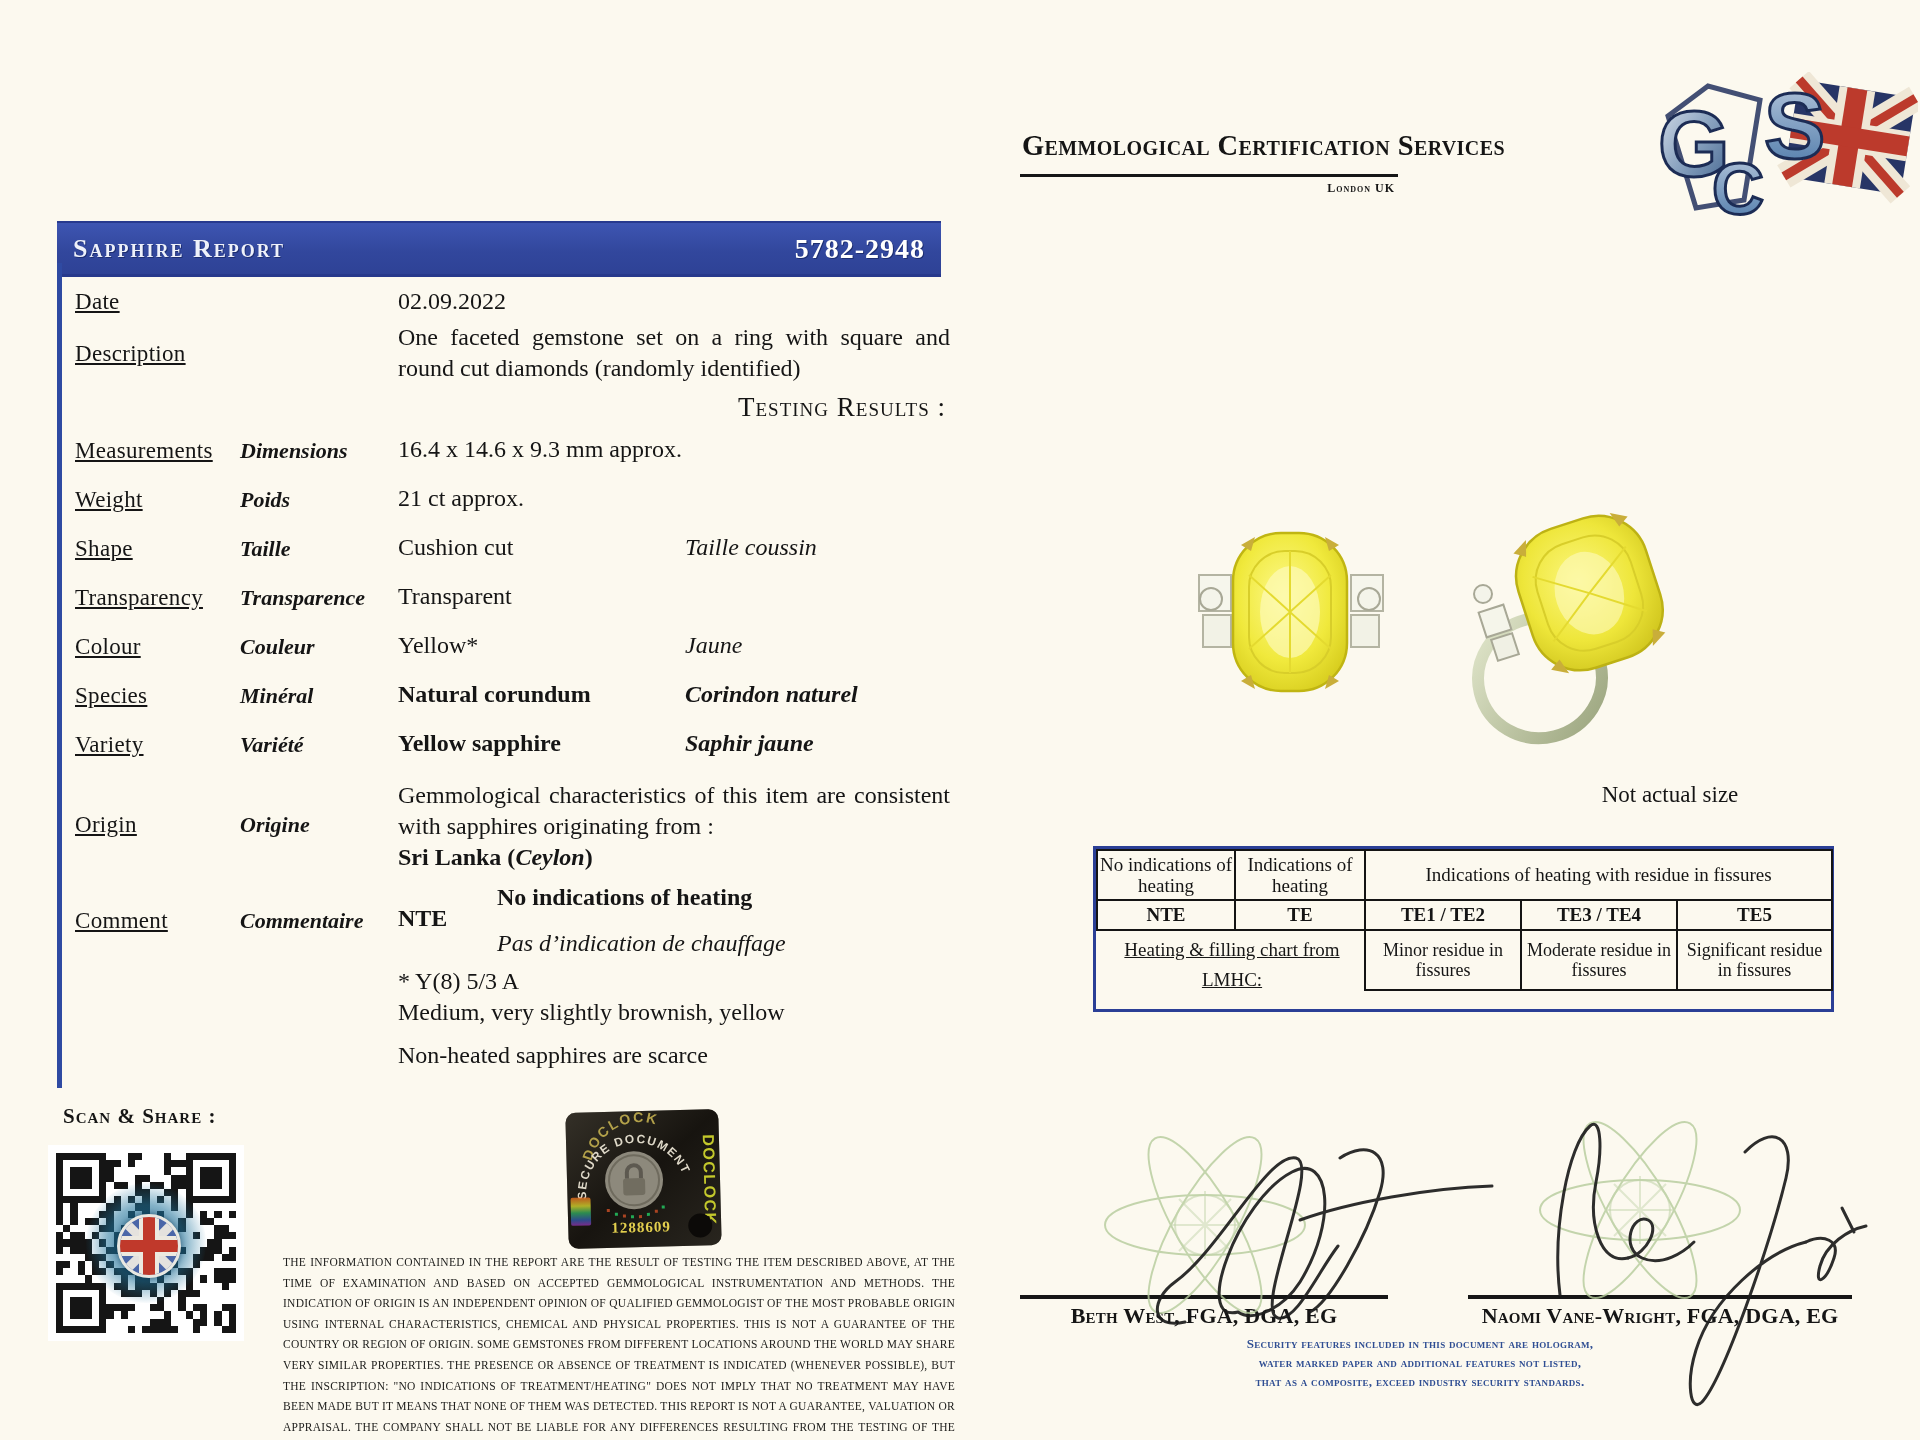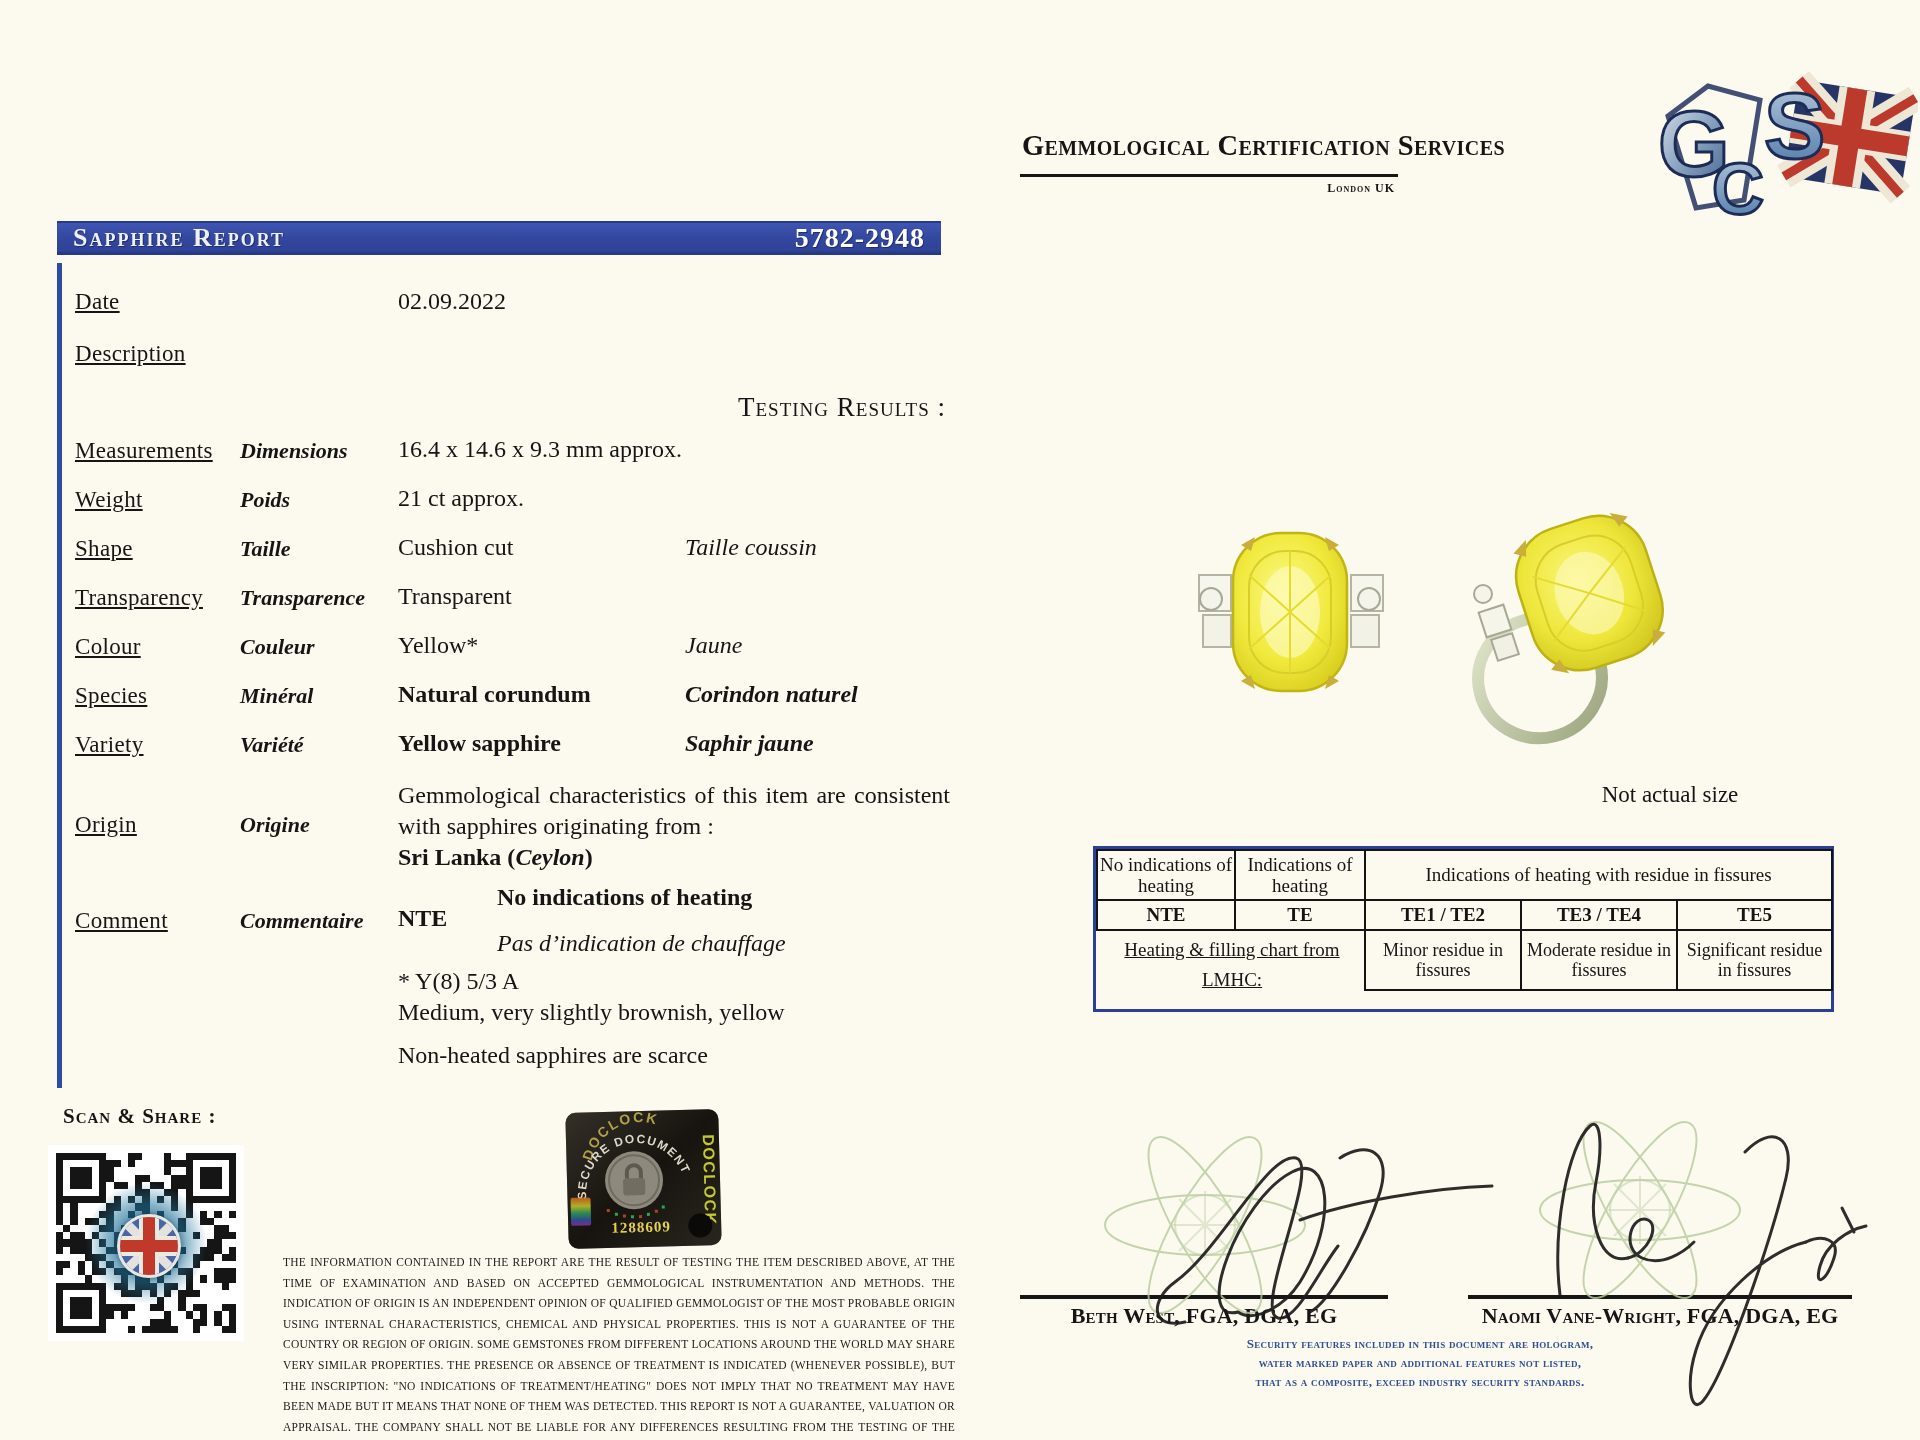--- a/index.html
+++ b/index.html
@@ -2,21 +2,21 @@
 <html><head>
 <meta charset="utf-8">
 <style>
   html,body{margin:0;padding:0;background:#e8e5da;}
   #page{position:relative;width:1920px;height:1440px;background:#fcf9ef;overflow:hidden;
         font-family:"Liberation Serif", serif;color:#151515;}
   .abs{position:absolute;}
   .sc{font-variant:small-caps;}
 
   
-  #title-bar{left:57px;top:221px;width:884px;height:34px;box-sizing:border-box;
+  #title-bar{left:57px;top:221px;width:884px;height:56px;box-sizing:border-box;
     background:linear-gradient(#3e55b2,#32479d 55%,#2e4296);
     border-top:2px solid #283a8e;border-bottom:3px solid #27398c;
     display:flex;justify-content:space-between;align-items:center;padding:0 16px;}
   #title-bar .t{color:#eef1fa;font-size:26px;letter-spacing:2px;font-weight:600;text-shadow:1px 1px 0 #1e2e70;}
   #title-bar .n{color:#ffffff;font-size:28px;font-weight:bold;letter-spacing:1px;text-shadow:1px 1px 0 #1e2e70;}
   #left-rule{left:57px;top:263px;width:5px;height:825px;background:#2f4aa2;}
 
   .lbl{left:75px;font-size:23px;text-decoration:underline;letter-spacing:.3px;}
   .fr{left:240px;font-size:22px;font-weight:bold;font-style:italic;}
   .val{left:398px;font-size:24px;text-align:right;}
@@ -92,20 +92,21 @@
   <div id="title-bar" class="abs">
     <span class="t sc">Sapphire Report</span>
     <span class="n">5782-2948</span>
   </div>
   <div id="left-rule" class="abs"></div>
 
   <div class="abs lbl" style="top:289px">Date</div>
   <div class="abs val" style="top:288px">02.09.2022</div>
 
   <div class="abs lbl" style="top:341px">Description</div>
+  <div class="abs val just" style="top:322px">One faceted gemstone set on a ring with square and round cut diamonds (randomly identified)</div>
 
   <div id="testing-heading" class="abs sc">Testing Results :</div>
 
   <div class="abs lbl" style="top:438px">Measurements</div>
   <div class="abs fr" style="top:438px">Dimensions</div>
   <div class="abs val" style="top:436px">16.4 x 14.6 x 9.3 mm approx.</div>
 
   <div class="abs lbl" style="top:487px">Weight</div>
   <div class="abs fr" style="top:487px">Poids</div>
   <div class="abs val" style="top:485px">21 ct approx.</div>

